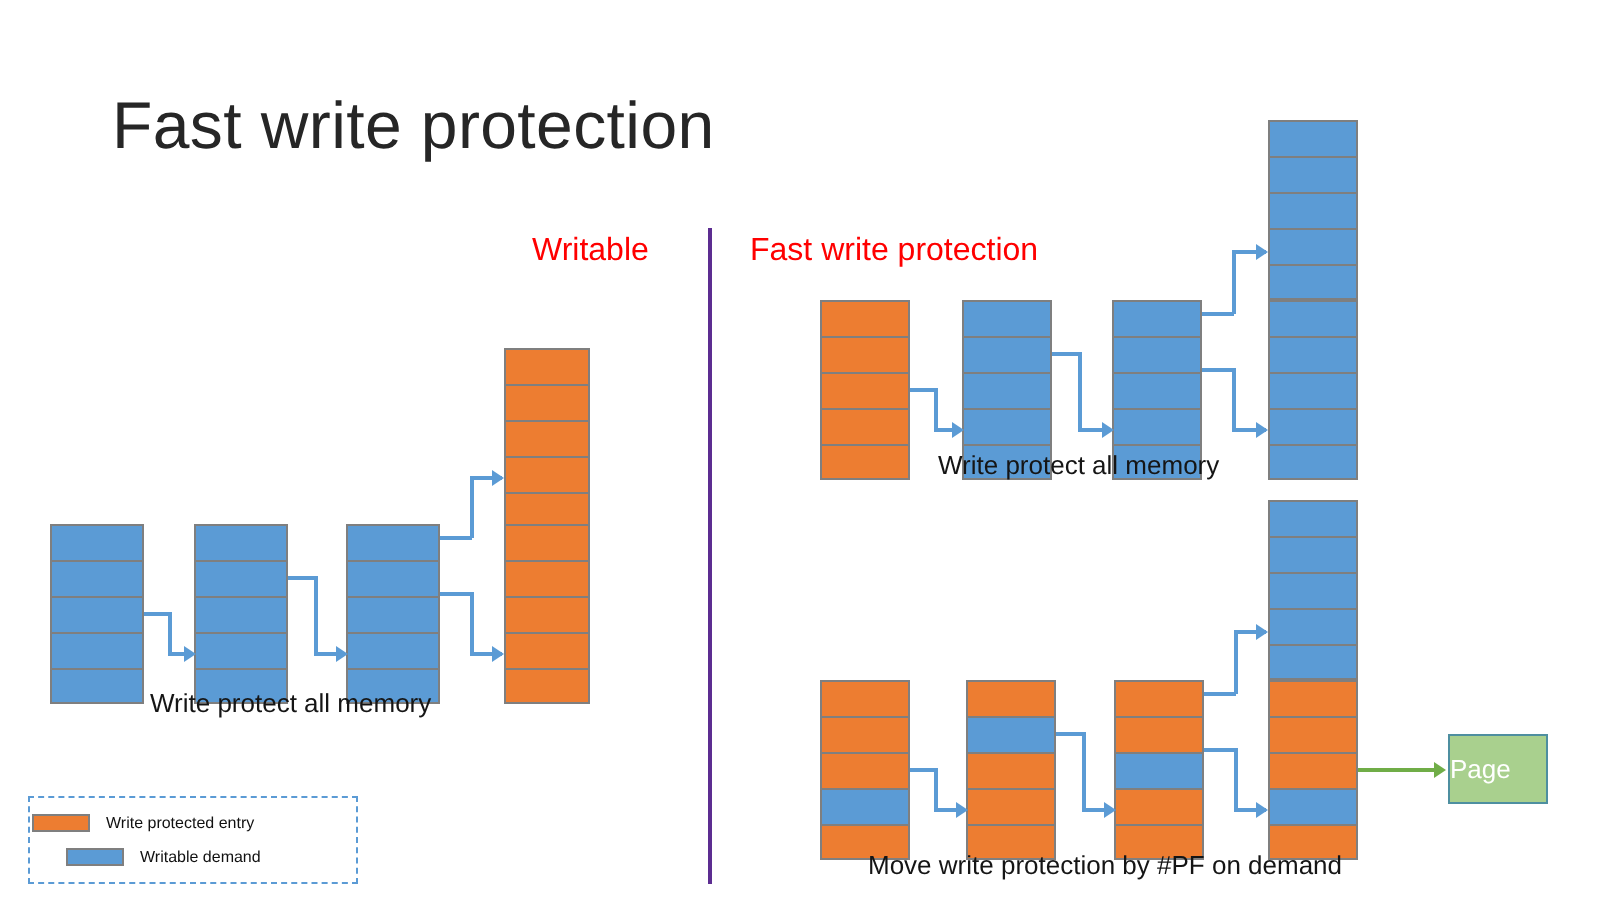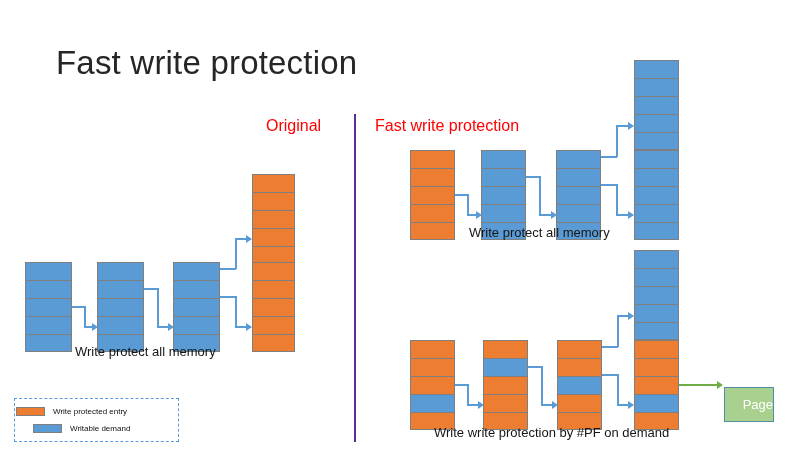--- a/index.html
+++ b/index.html
@@ -56,21 +56,21 @@
 
   .caption{
     position:absolute;font-size:13px;color:#151515;white-space:nowrap;
   }
 
   
   .pagebox{
     position:absolute;box-sizing:border-box;
     background:#a9d08e;border:1px solid #4e8fa0;
     color:#ffffff;font-size:13px;
-    display:flex;align-items:center;justify-content:flex-end;margin-top:20px;
+    display:flex;align-items:center;justify-content:flex-start;
   }
 
   
   .legend{
     position:absolute;left:14px;top:398px;width:165px;height:44px;
     box-sizing:border-box;border:1px dashed #5b9bd5;background:#fff;
   }
   .legend-row{
     position:absolute;display:flex;align-items:center;gap:8px;
     font-size:8px;color:#111;white-space:nowrap;
@@ -82,21 +82,21 @@
   .swatch.blue{background:#5b9bd5;}
 </style>
 </head>
 <body>
 
 <div id="slide">
 
   <div class="title">Fast write protection</div>
 
 
-  <div class="sec-label" id="label-original">Original</div>
+  <div class="sec-label" id="label-original">Writable</div>
   <div class="sec-label" id="label-fast">Fast write protection</div>
 
   <div class="divider"></div>
 
   <div>
 
     <div class="stack" style="left:25px;top:262px;width:47px;">
         <div class="cell blue" style="height: 18px;"></div>
         <div class="cell blue" style="height: 18px;"></div>
         <div class="cell blue" style="height: 18px;"></div>
@@ -274,21 +274,21 @@
     <div class="ln h" style="left:617px;top:404px;width:16px;"></div>
     <div class="arrow" style="left:628px;top:401px;"></div>
 
     <div class="ln h green" style="left:679px;top:384px;width:41px;"></div>
     <div class="arrow green" style="left:717px;top:381px;"></div>
 
     <div class="pagebox" style="left:724px;top:367px;width:50px;height:35px;">
       <span>Page</span>
     </div>
 
-    <div class="caption" style="left:434px;top:425px;">Write write protection by #PF on demand</div>
+    <div class="caption" style="left:434px;top:425px;">Move write protection by #PF on demand</div>
   </div>
 
   <div class="legend">
     <div class="legend-row" style="left:1px;top:8px;">
       <span class="swatch orange"></span>
       <span>Write protected entry</span>
     </div>
     <div class="legend-row" style="left:18px;top:25px;">
       <span class="swatch blue"></span>
       <span>Writable demand</span>

